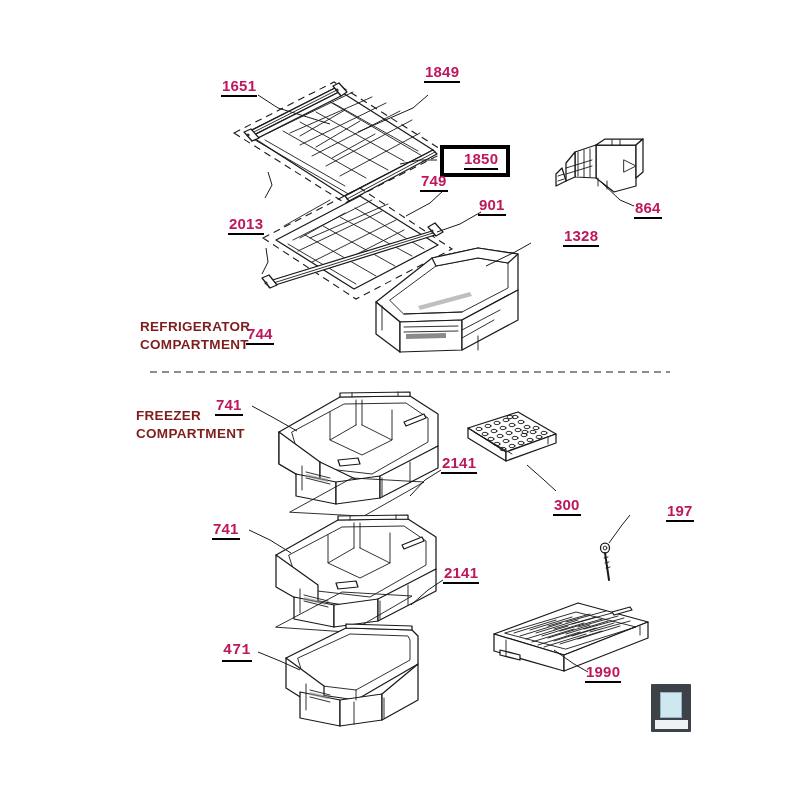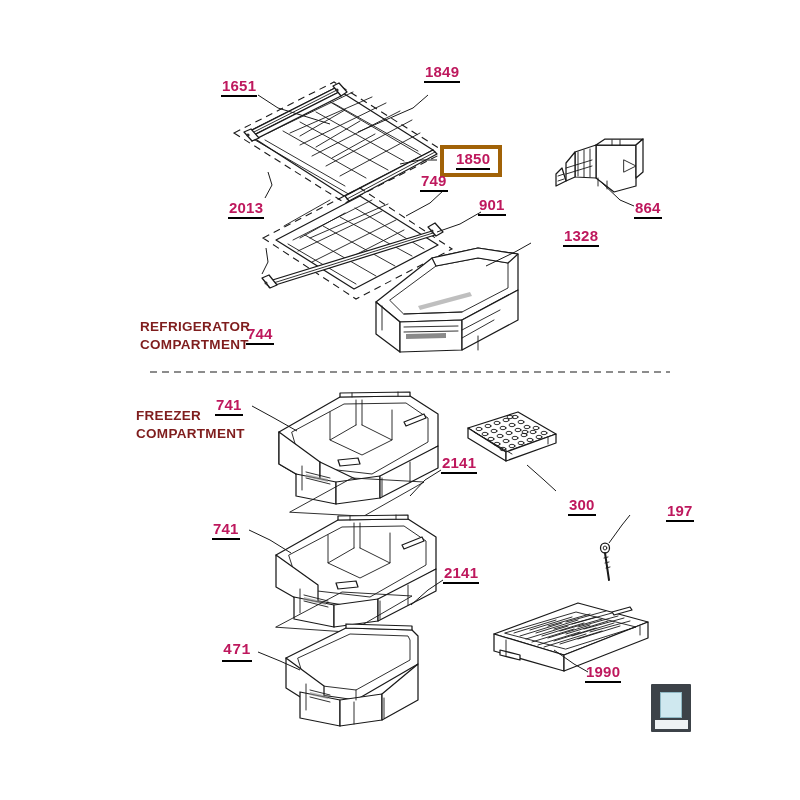--- a/index.html
+++ b/index.html
@@ -31,23 +31,23 @@
     font-weight: bold;
     font-size: 15px;
     color: #be185d;
     letter-spacing: 0.2px;
     border-bottom: 2px solid #000000;
     padding: 0 1px 1px 1px;
     line-height: 16px;
     white-space: nowrap;
   }
   .callout.highlighted {
-    border: 4px solid #a16207;
+    border: 4px solid #000000;
     border-bottom-width: 4px;
-    padding: 2px 8px 3px 12px;
+    padding: 2px 8px 3px 20px;
     background: #ffffff;
     text-align: center;
   }
   .callout.highlighted .cal-inner {
     display: inline-block;
     border-bottom: 2px solid #000000;
     padding-bottom: 1px;
   }
   .comp-label {
     position: absolute;
@@ -417,27 +417,27 @@
       <polyline class="lead" points="588,672 574,664 554,650"></polyline>
     </g>
   </svg>
 
   <div id="callout-layer">
       <div class="callout" style="left: 221px; top: 78px;">1651</div>
       <div class="callout" style="left: 424px; top: 64px;">1849</div>
       <div class="callout highlighted" style="left: 440px; top: 145px;"><span class="cal-inner">1850</span></div>
       <div class="callout" style="left: 420px; top: 173px;">749</div>
       <div class="callout" style="left: 478px; top: 197px;">901</div>
-      <div class="callout" style="left: 228px; top: 200px;">2013</div>
+      <div class="callout" style="left: 228px; top: 216px;">2013</div>
       <div class="callout" style="left: 246px; top: 278px; margin-top: 48px;">744</div>
       <div class="callout" style="left: 634px; top: 200px;">864</div>
       <div class="callout" style="left: 528px; top: 228px; margin-left: 35px;">1328</div>
       <div class="callout" style="left: 215px; top: 397px;">741</div>
       <div class="callout" style="left: 441px; top: 455px;">2141</div>
-      <div class="callout" style="left: 568px; top: 497px;">300</div>
+      <div class="callout" style="left: 553px; top: 497px;">300</div>
       <div class="callout" style="left: 626px; top: 503px; margin-left: 40px;">197</div>
       <div class="callout" style="left: 212px; top: 521px;">741</div>
       <div class="callout" style="left: 443px; top: 565px;">2141</div>
       <div class="callout" style="left: 222px; top: 643px; font-family: Liberation Mono, monospace;">471</div>
       <div class="callout" style="left: 585px; top: 664px; text-align: center;">1990</div>
     </div>
 
   <div id="compartment-layer">
       <div class="comp-label" style="left: 140px; top: 318px;">REFRIGERATOR
 COMPARTMENT</div>

